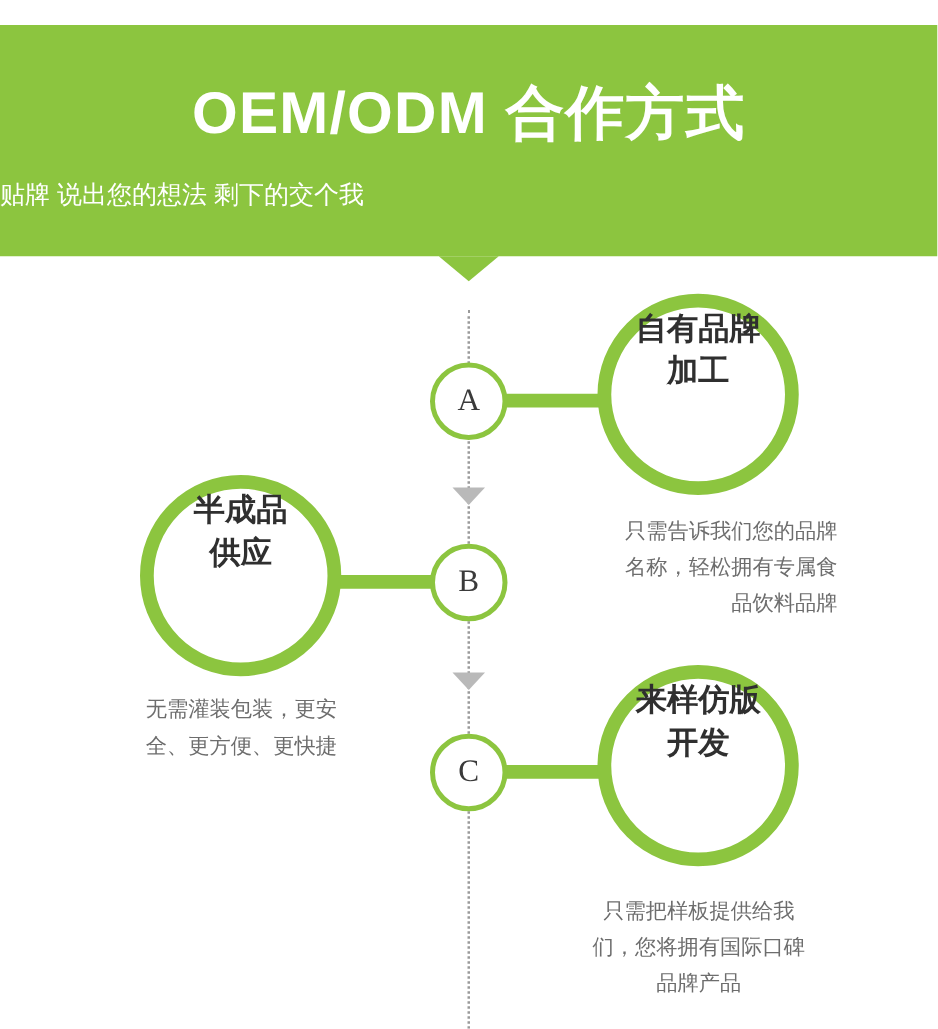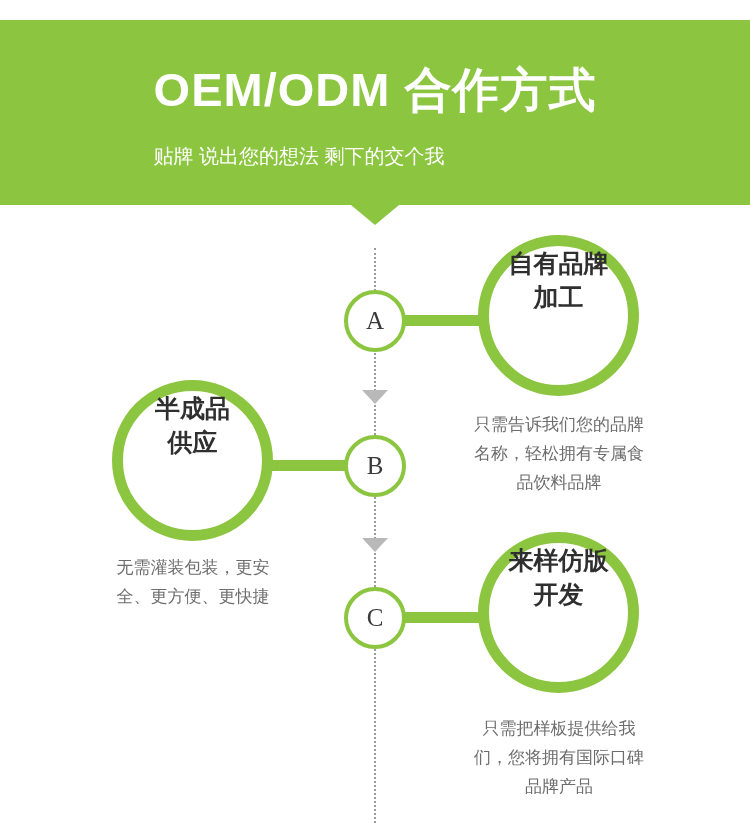--- a/index.html
+++ b/index.html
@@ -41,21 +41,20 @@
     font-weight: bold;
     letter-spacing: 1px;
     line-height: 56px;
     white-space: nowrap;
   }
   .header-sub {
     position: absolute;
     left: 0;
     top: 122px;
     width: 598px;
-    text-align: center;
     color: #ffffff;
     font-size: 20px;
     line-height: 28px;
     white-space: nowrap;
   }
   .header-notch {
     position: absolute;
     left: 351px;
     top: 185px;
     width: 0;
@@ -143,21 +142,21 @@
 
   
   .desc {
     position: absolute;
     color: #6d6d6d;
     font-size: 17px;
     line-height: 29px;
     text-align: center;
     white-space: pre-line;
   }
-  .desc.d-a { left: 448px; top: 390px; width: 222px; }
+  .desc.d-a { left: 448px; top: 390px; width: 222px; text-align: right; }
   .desc.d-b { left: 80px; top: 533px; width: 226px; }
   .desc.d-c { left: 448px; top: 694px; width: 222px; }
 </style>
 </head>
 <body>
 
 <div class="page">
 
   <div class="header">
     <div class="header-title">OEM/ODM 合作方式</div>

